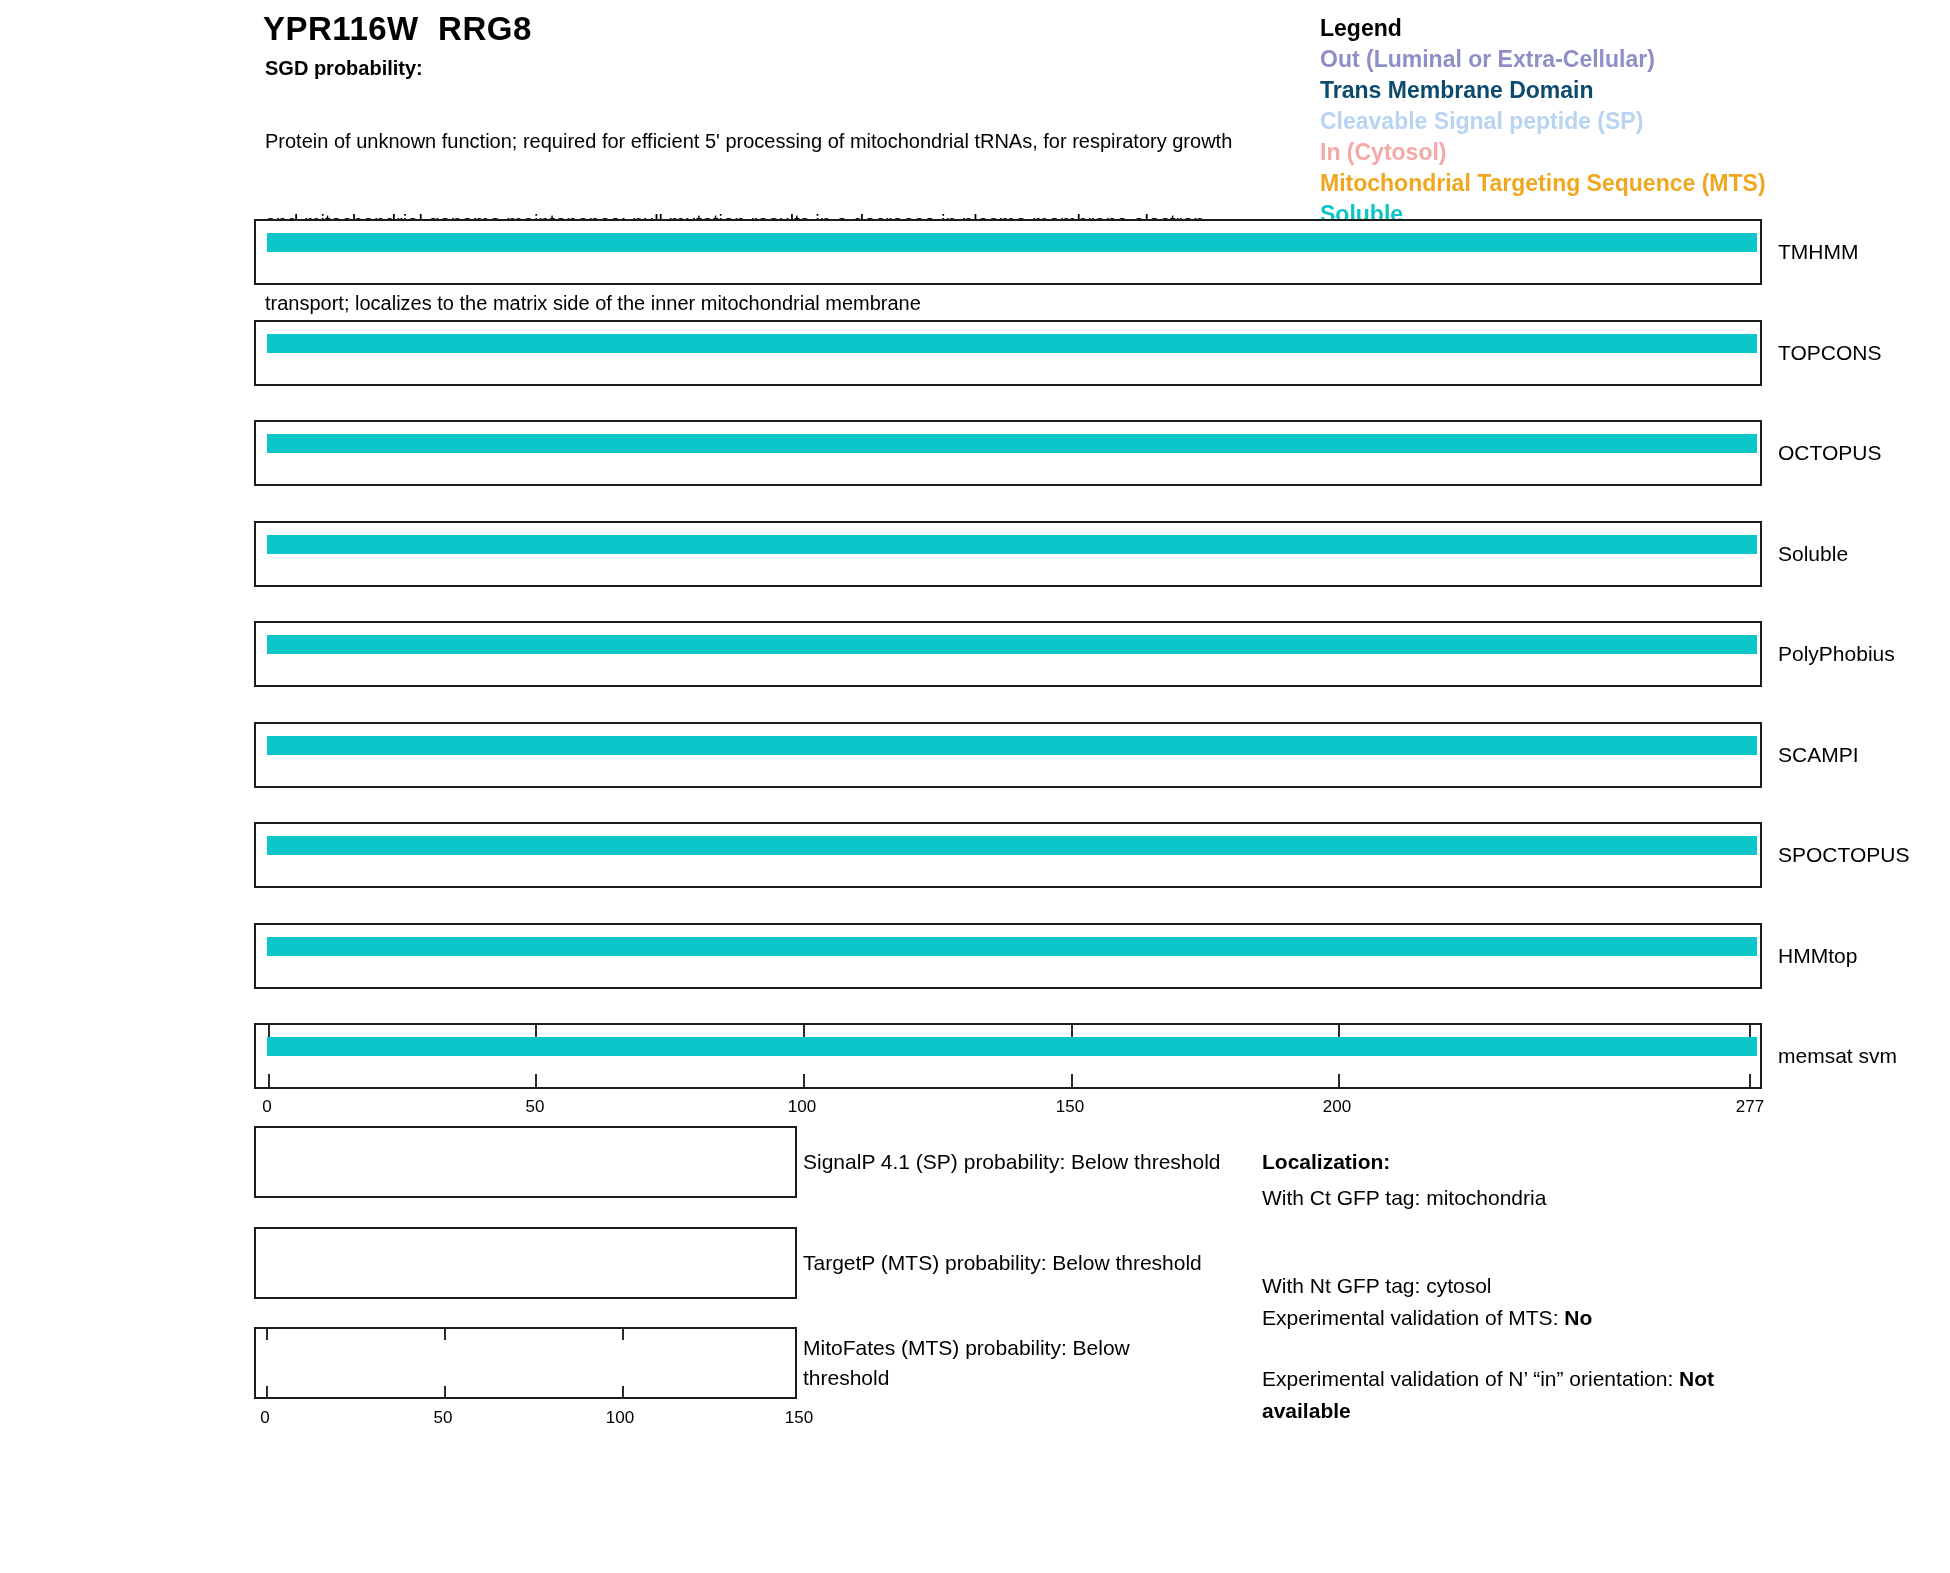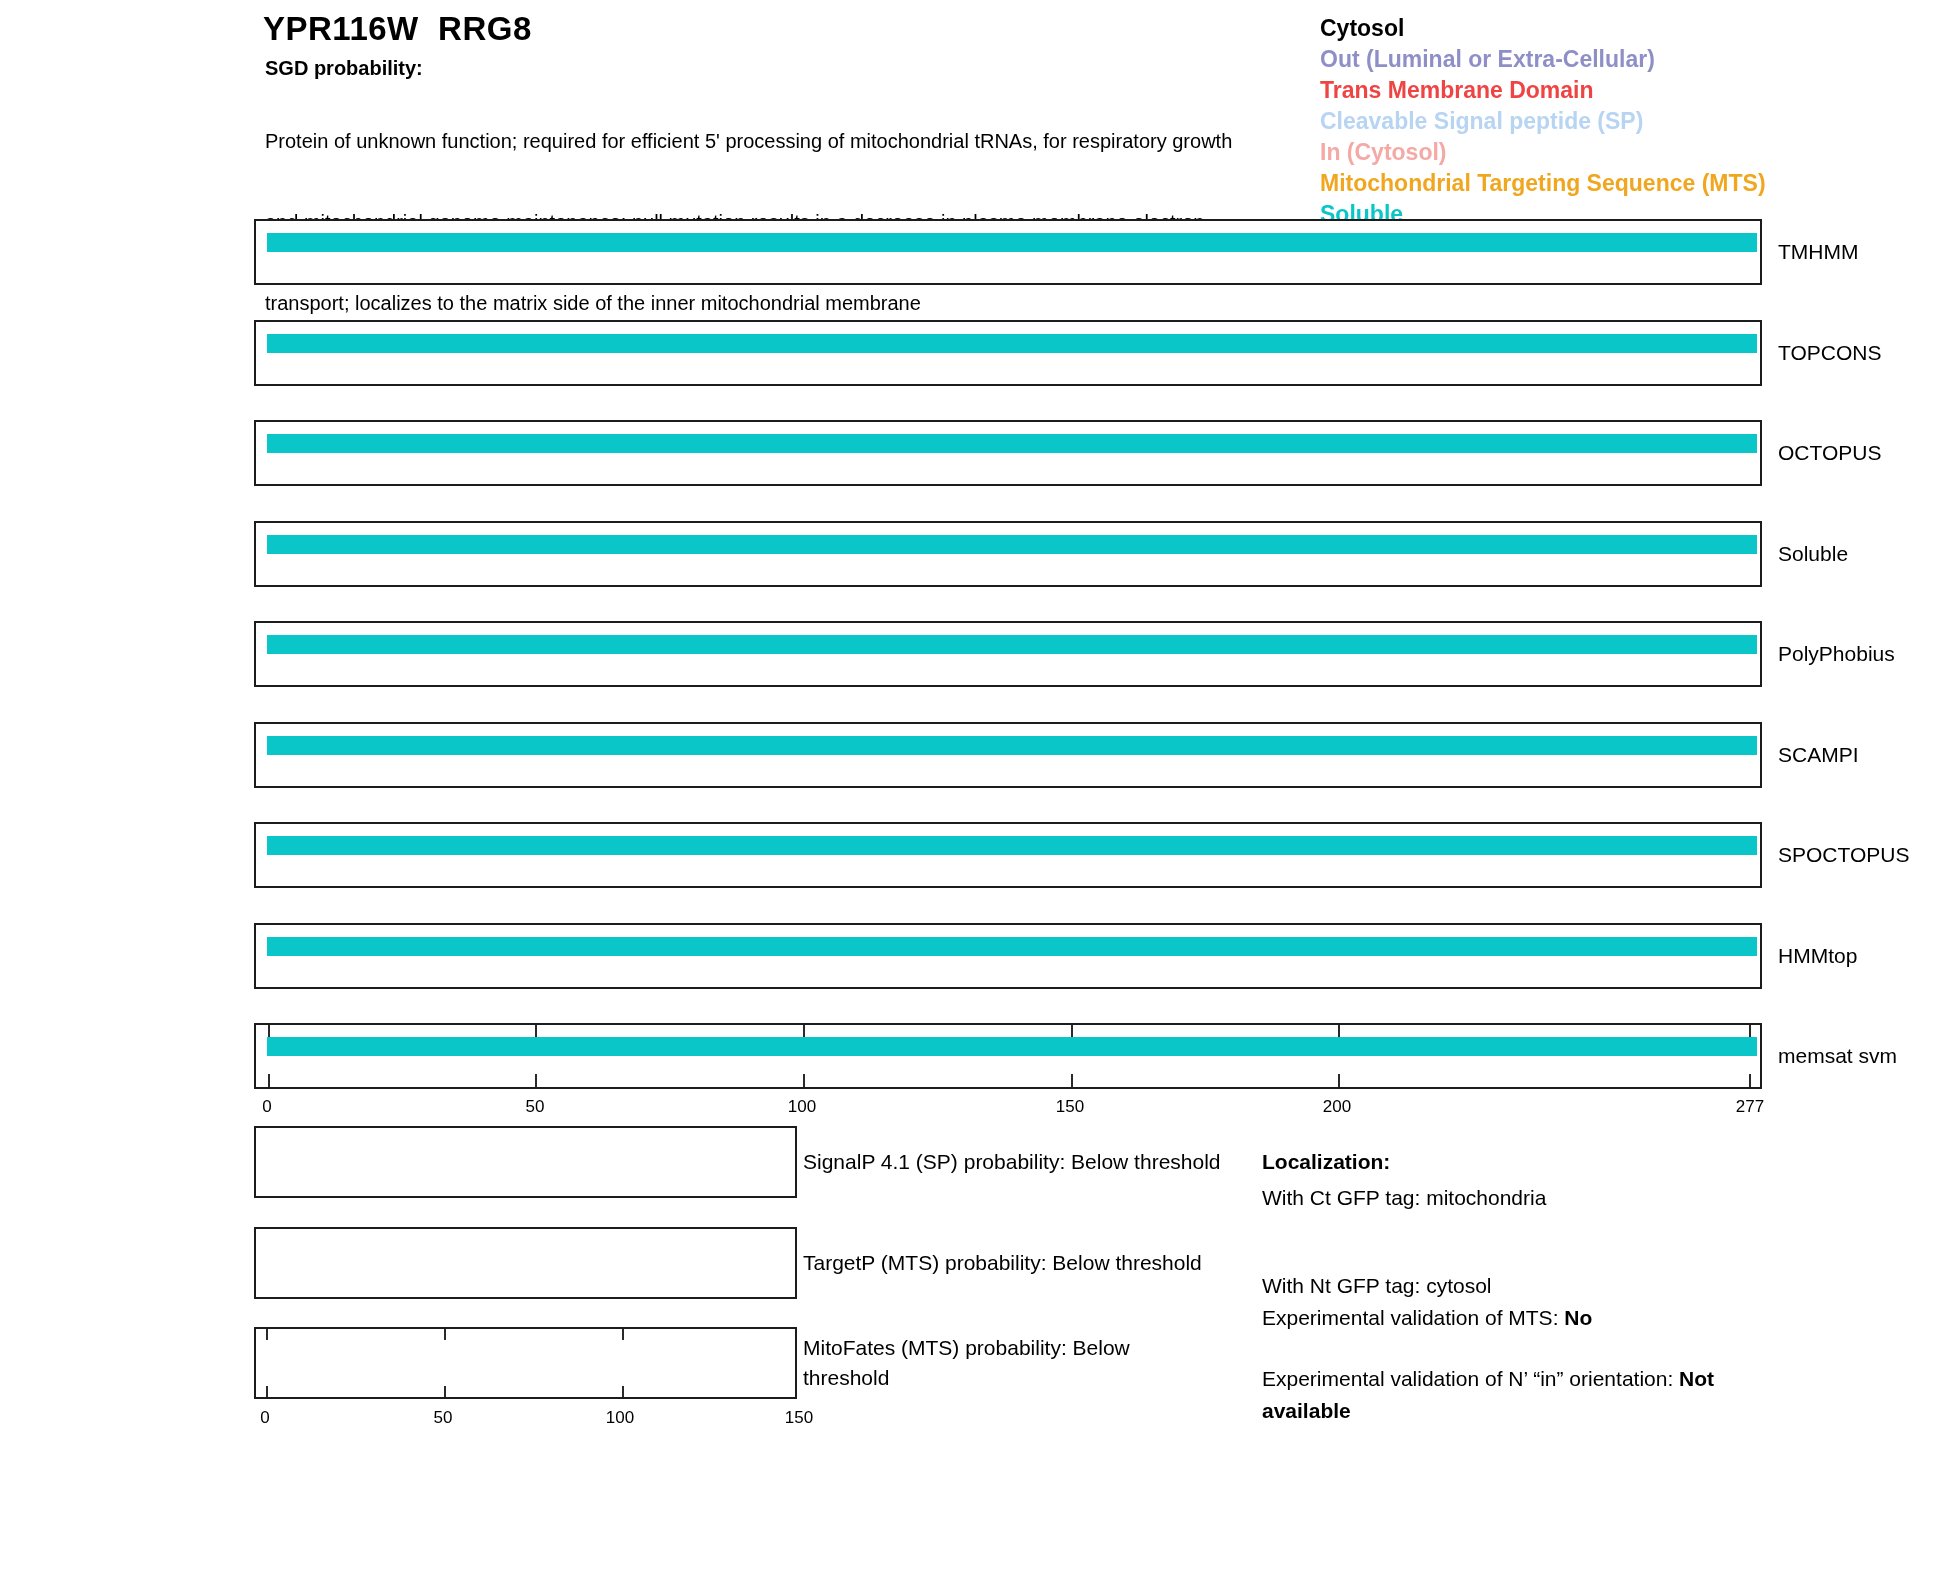--- a/index.html
+++ b/index.html
@@ -53,23 +53,23 @@
 
 <div class="abs page-title">YPR116W  RRG8</div>
 <div class="abs sgd-label">SGD probability:</div>
 <div class="abs sgd-desc">
   <div>Protein of unknown function; required for efficient 5' processing of mitochondrial tRNAs, for respiratory growth</div>
   <div>and mitochondrial genome maintenance; null mutation results in a decrease in plasma membrane electron</div>
   <div>transport; localizes to the matrix side of the inner mitochondrial membrane</div>
 </div>
 
 <div class="abs legend">
-  <div class="legend-title">Cytosol</div>
+  <div class="legend-title">Legend</div>
   <div style="color: rgb(143, 143, 200);">Out (Luminal or Extra-Cellular)</div>
-  <div style="color: #ef4444;">Trans Membrane Domain</div>
+  <div style="color: #0c4a6e;">Trans Membrane Domain</div>
   <div style="color: rgb(183, 212, 242);">Cleavable Signal peptide (SP)</div>
   <div style="color: rgb(245, 169, 166);">In (Cytosol)</div>
   <div style="color: rgb(240, 167, 31);">Mitochondrial Targeting Sequence (MTS)</div>
   <div style="color: rgb(11, 198, 200);">Soluble</div>
 </div>
 
 <div class="track" style="top:219px">
   <div class="track-box">
     <div class="track-bar" style="background: rgb(11, 198, 200);"></div>
   </div>

